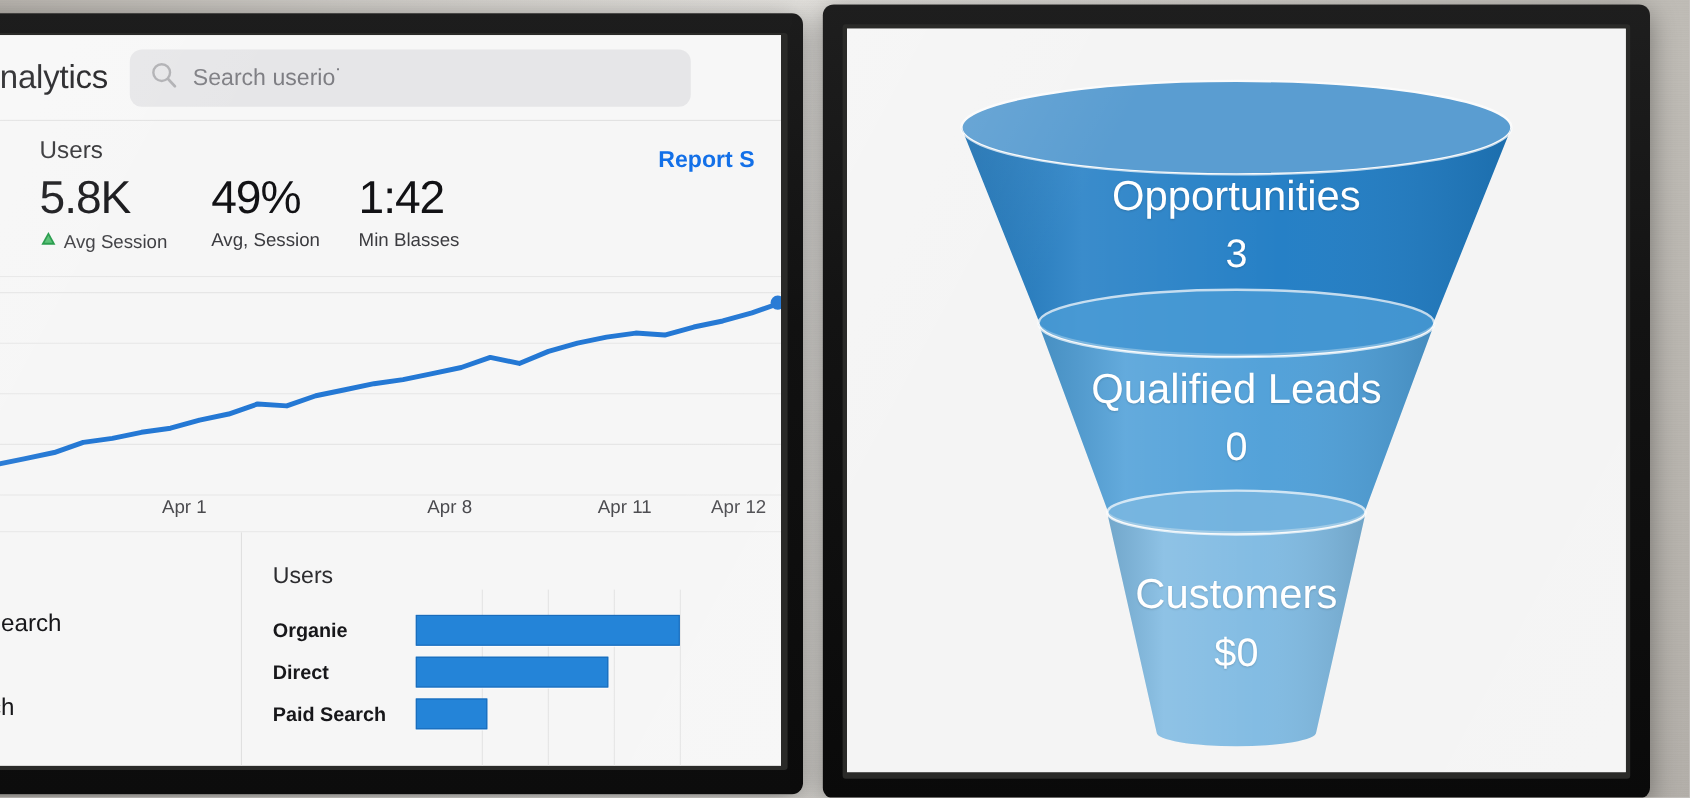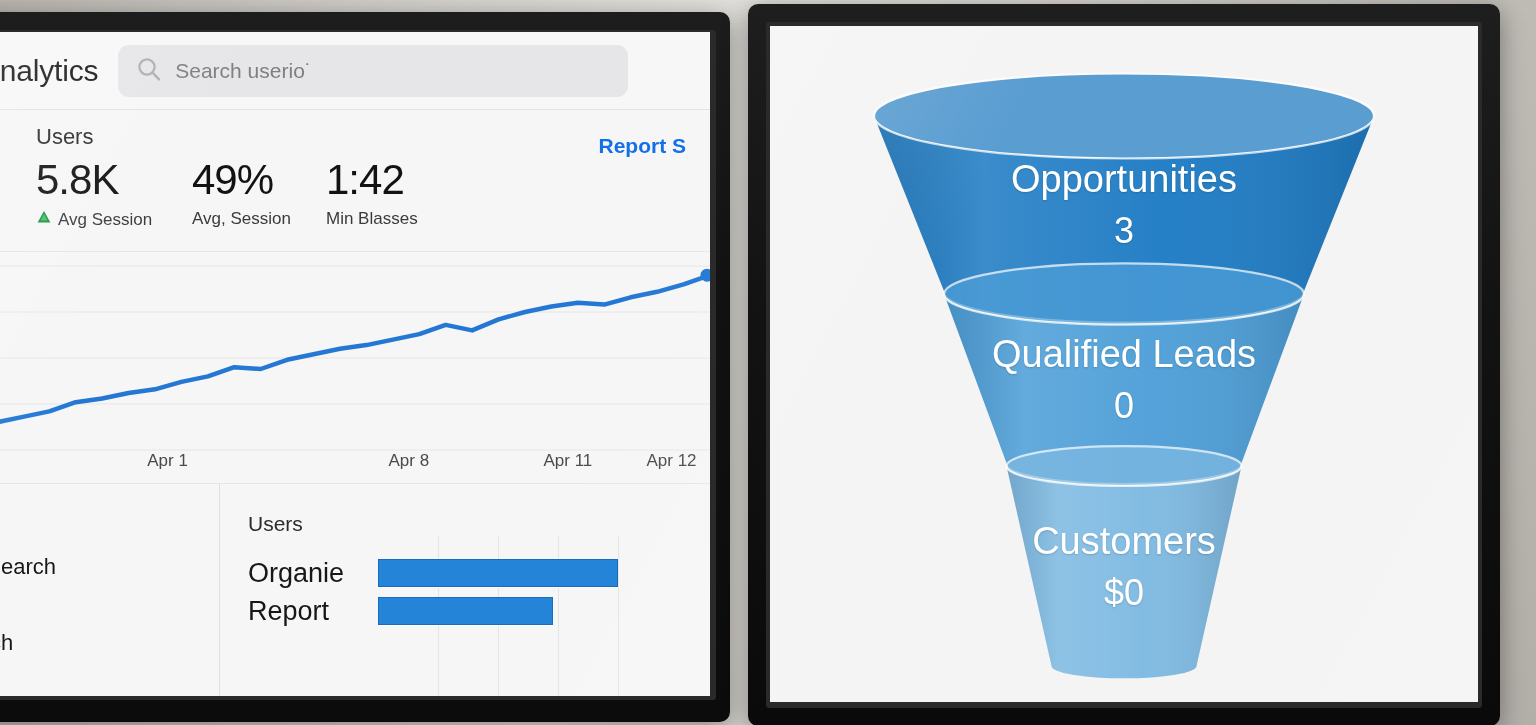--- a/index.html
+++ b/index.html
@@ -246,23 +246,24 @@
   }
   .bar-row {
     display: flex;
     align-items: center;
     height: 38px;
     position: relative;
     z-index: 2;
   }
   .bar-label {
     width: 130px;
-    font-size: 27px;
+    font-size: 18px;
     color: #17171a;
     white-space: nowrap;
+    font-weight: bold;
   }
   .bar-track { flex: 1; position: relative; height: 30px; }
   .bar-fill {
     position: absolute;
     left: 0; top: 1px;
     height: 28px;
     background: #2484d8;
     border: 1px solid #1a6cbb;
     box-shadow: 0 1px 0 rgba(255,255,255,.85);
   }
@@ -392,23 +393,29 @@
               <i style="left: 77%;"></i>
             </div>
           <div id="bar-rows">
               <div class="bar-row">
                 <div class="bar-label">Organie</div>
                 <div class="bar-track">
                   <div class="bar-fill" style="background: rgb(36, 132, 216); width: 76.9231%;"></div>
                 </div>
               </div>
               <div class="bar-row">
-                <div class="bar-label">Report</div>
+                <div class="bar-label">Direct</div>
                 <div class="bar-track">
                   <div class="bar-fill" style="background: rgb(36, 132, 216); width: 56.1538%;"></div>
+                </div>
+              </div>
+              <div class="bar-row">
+                <div class="bar-label">Paid Search</div>
+                <div class="bar-track">
+                  <div class="bar-fill" style="background: rgb(36, 132, 216); width: 20.7692%;"></div>
                 </div>
               </div>
             </div>
         </div>
       </div>
 
     </div>
     <div class="glass-sheen"></div>
   </div>
 </div>

